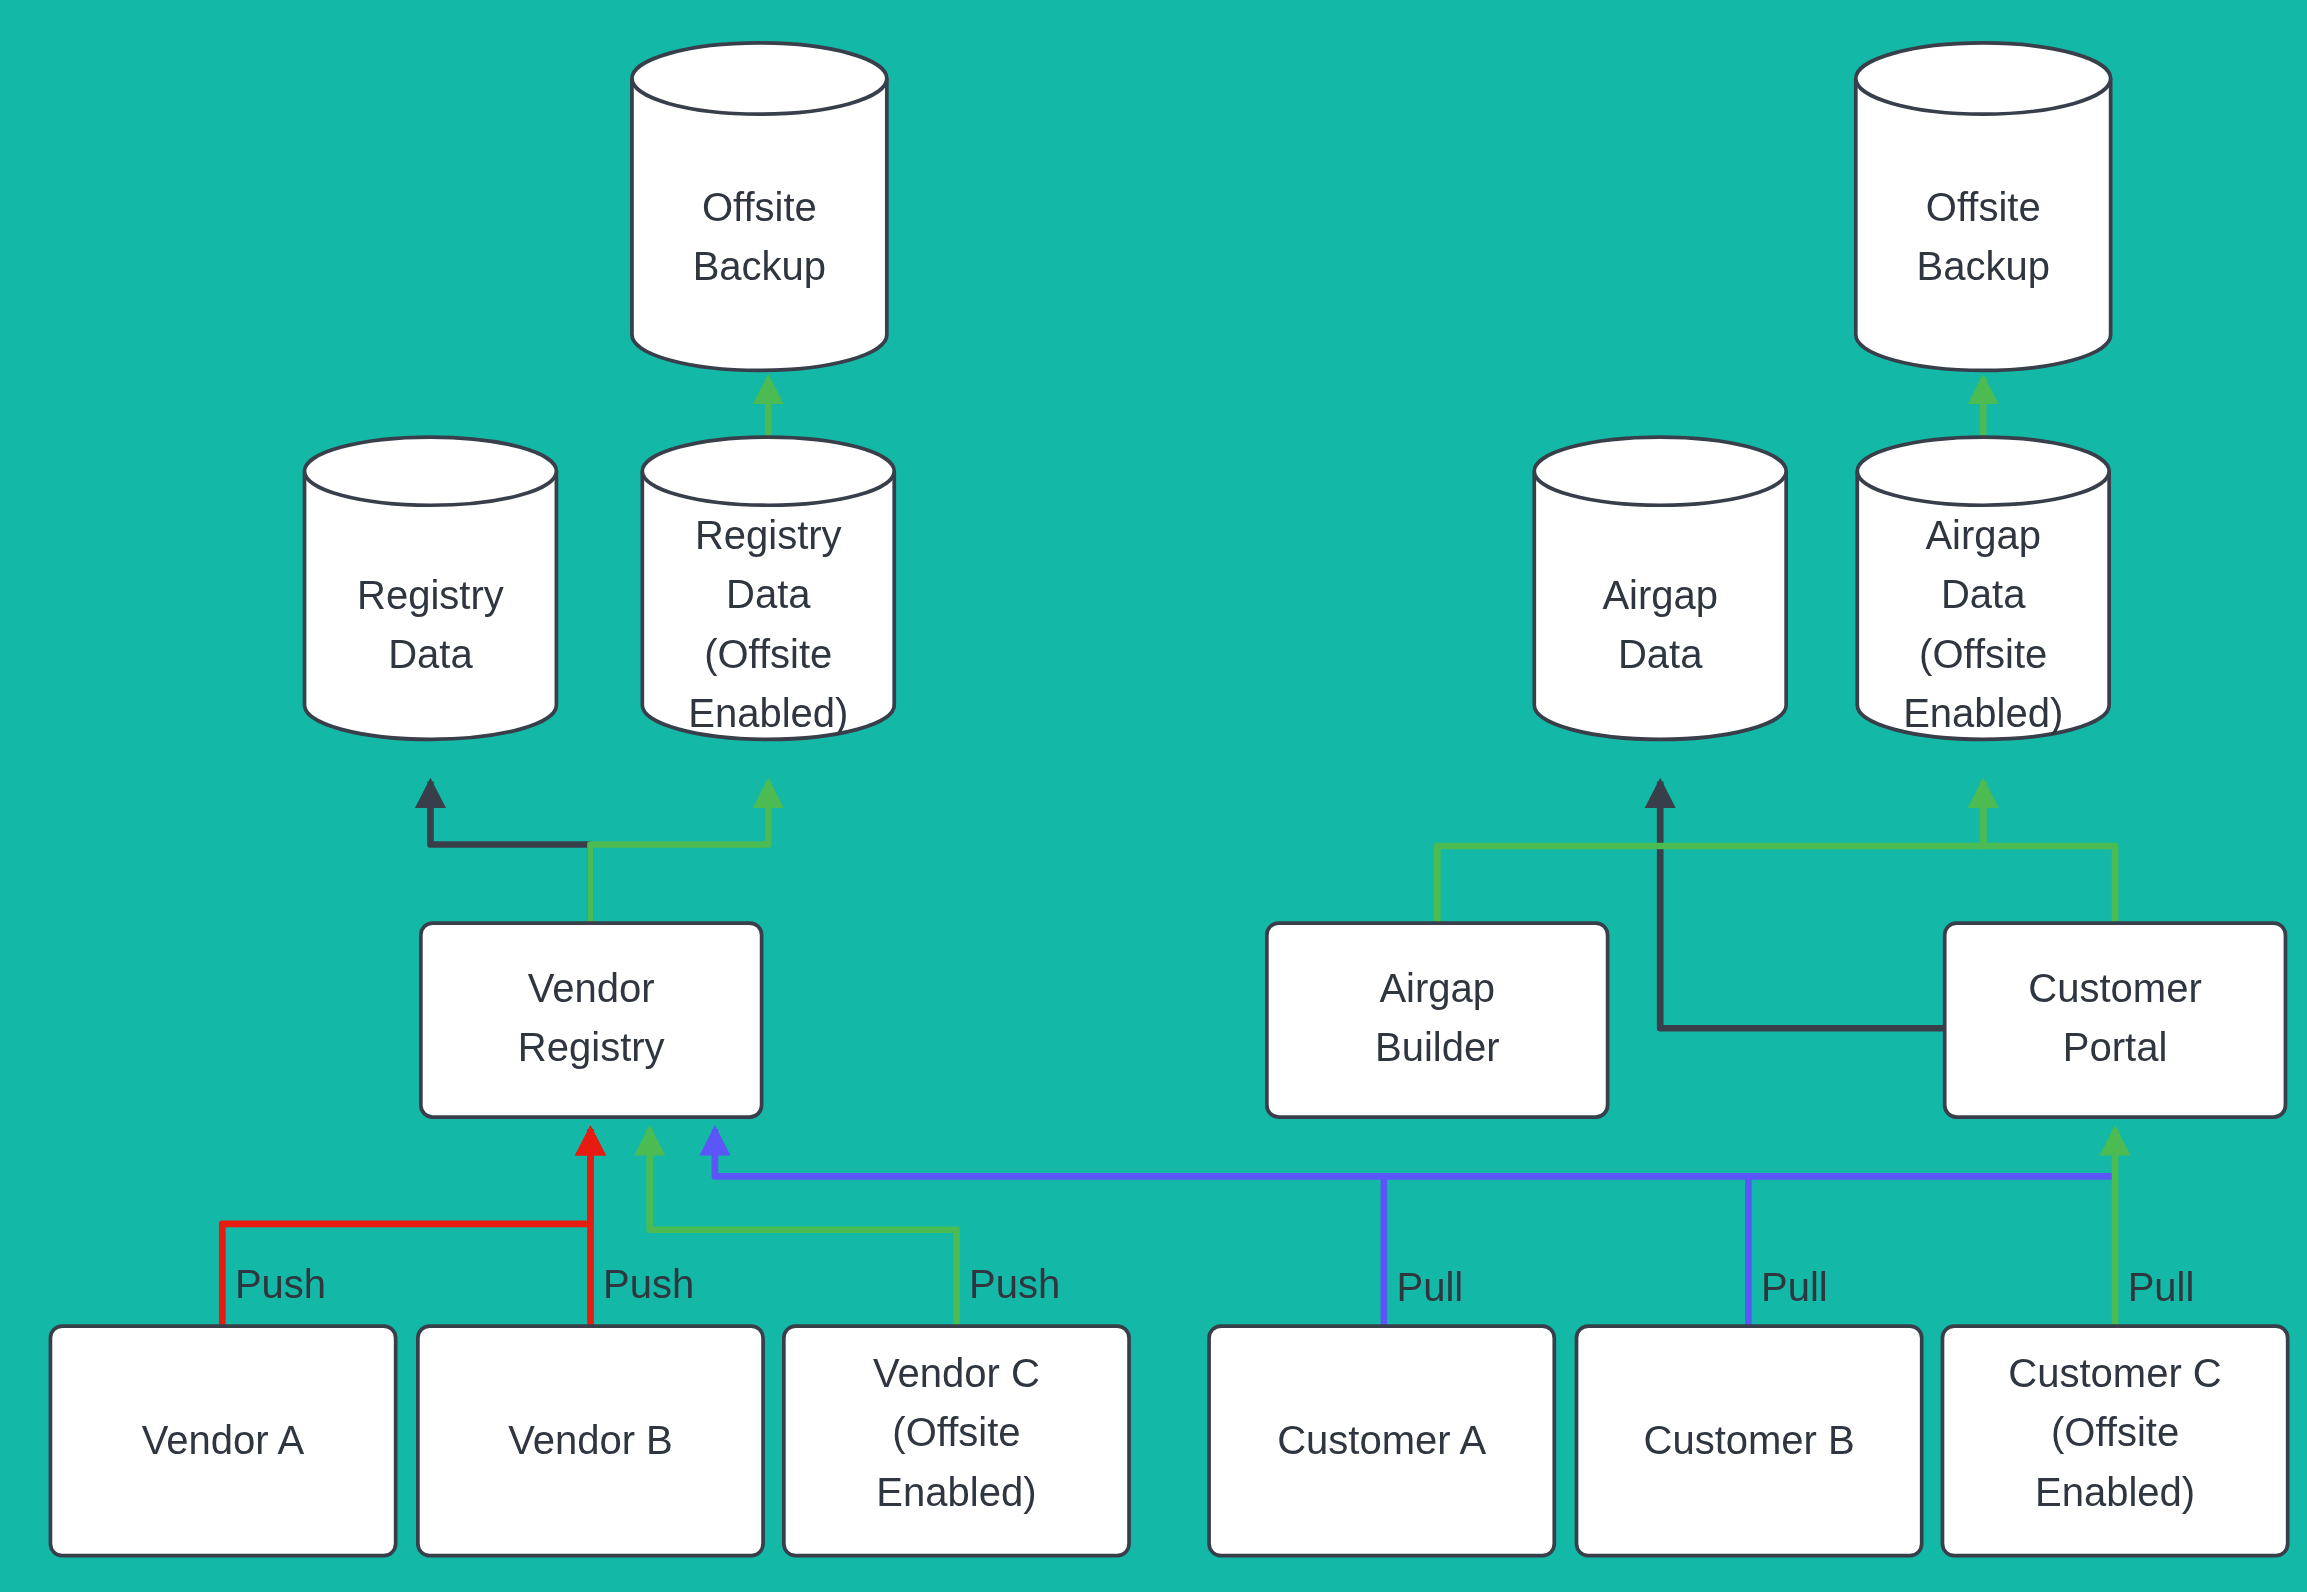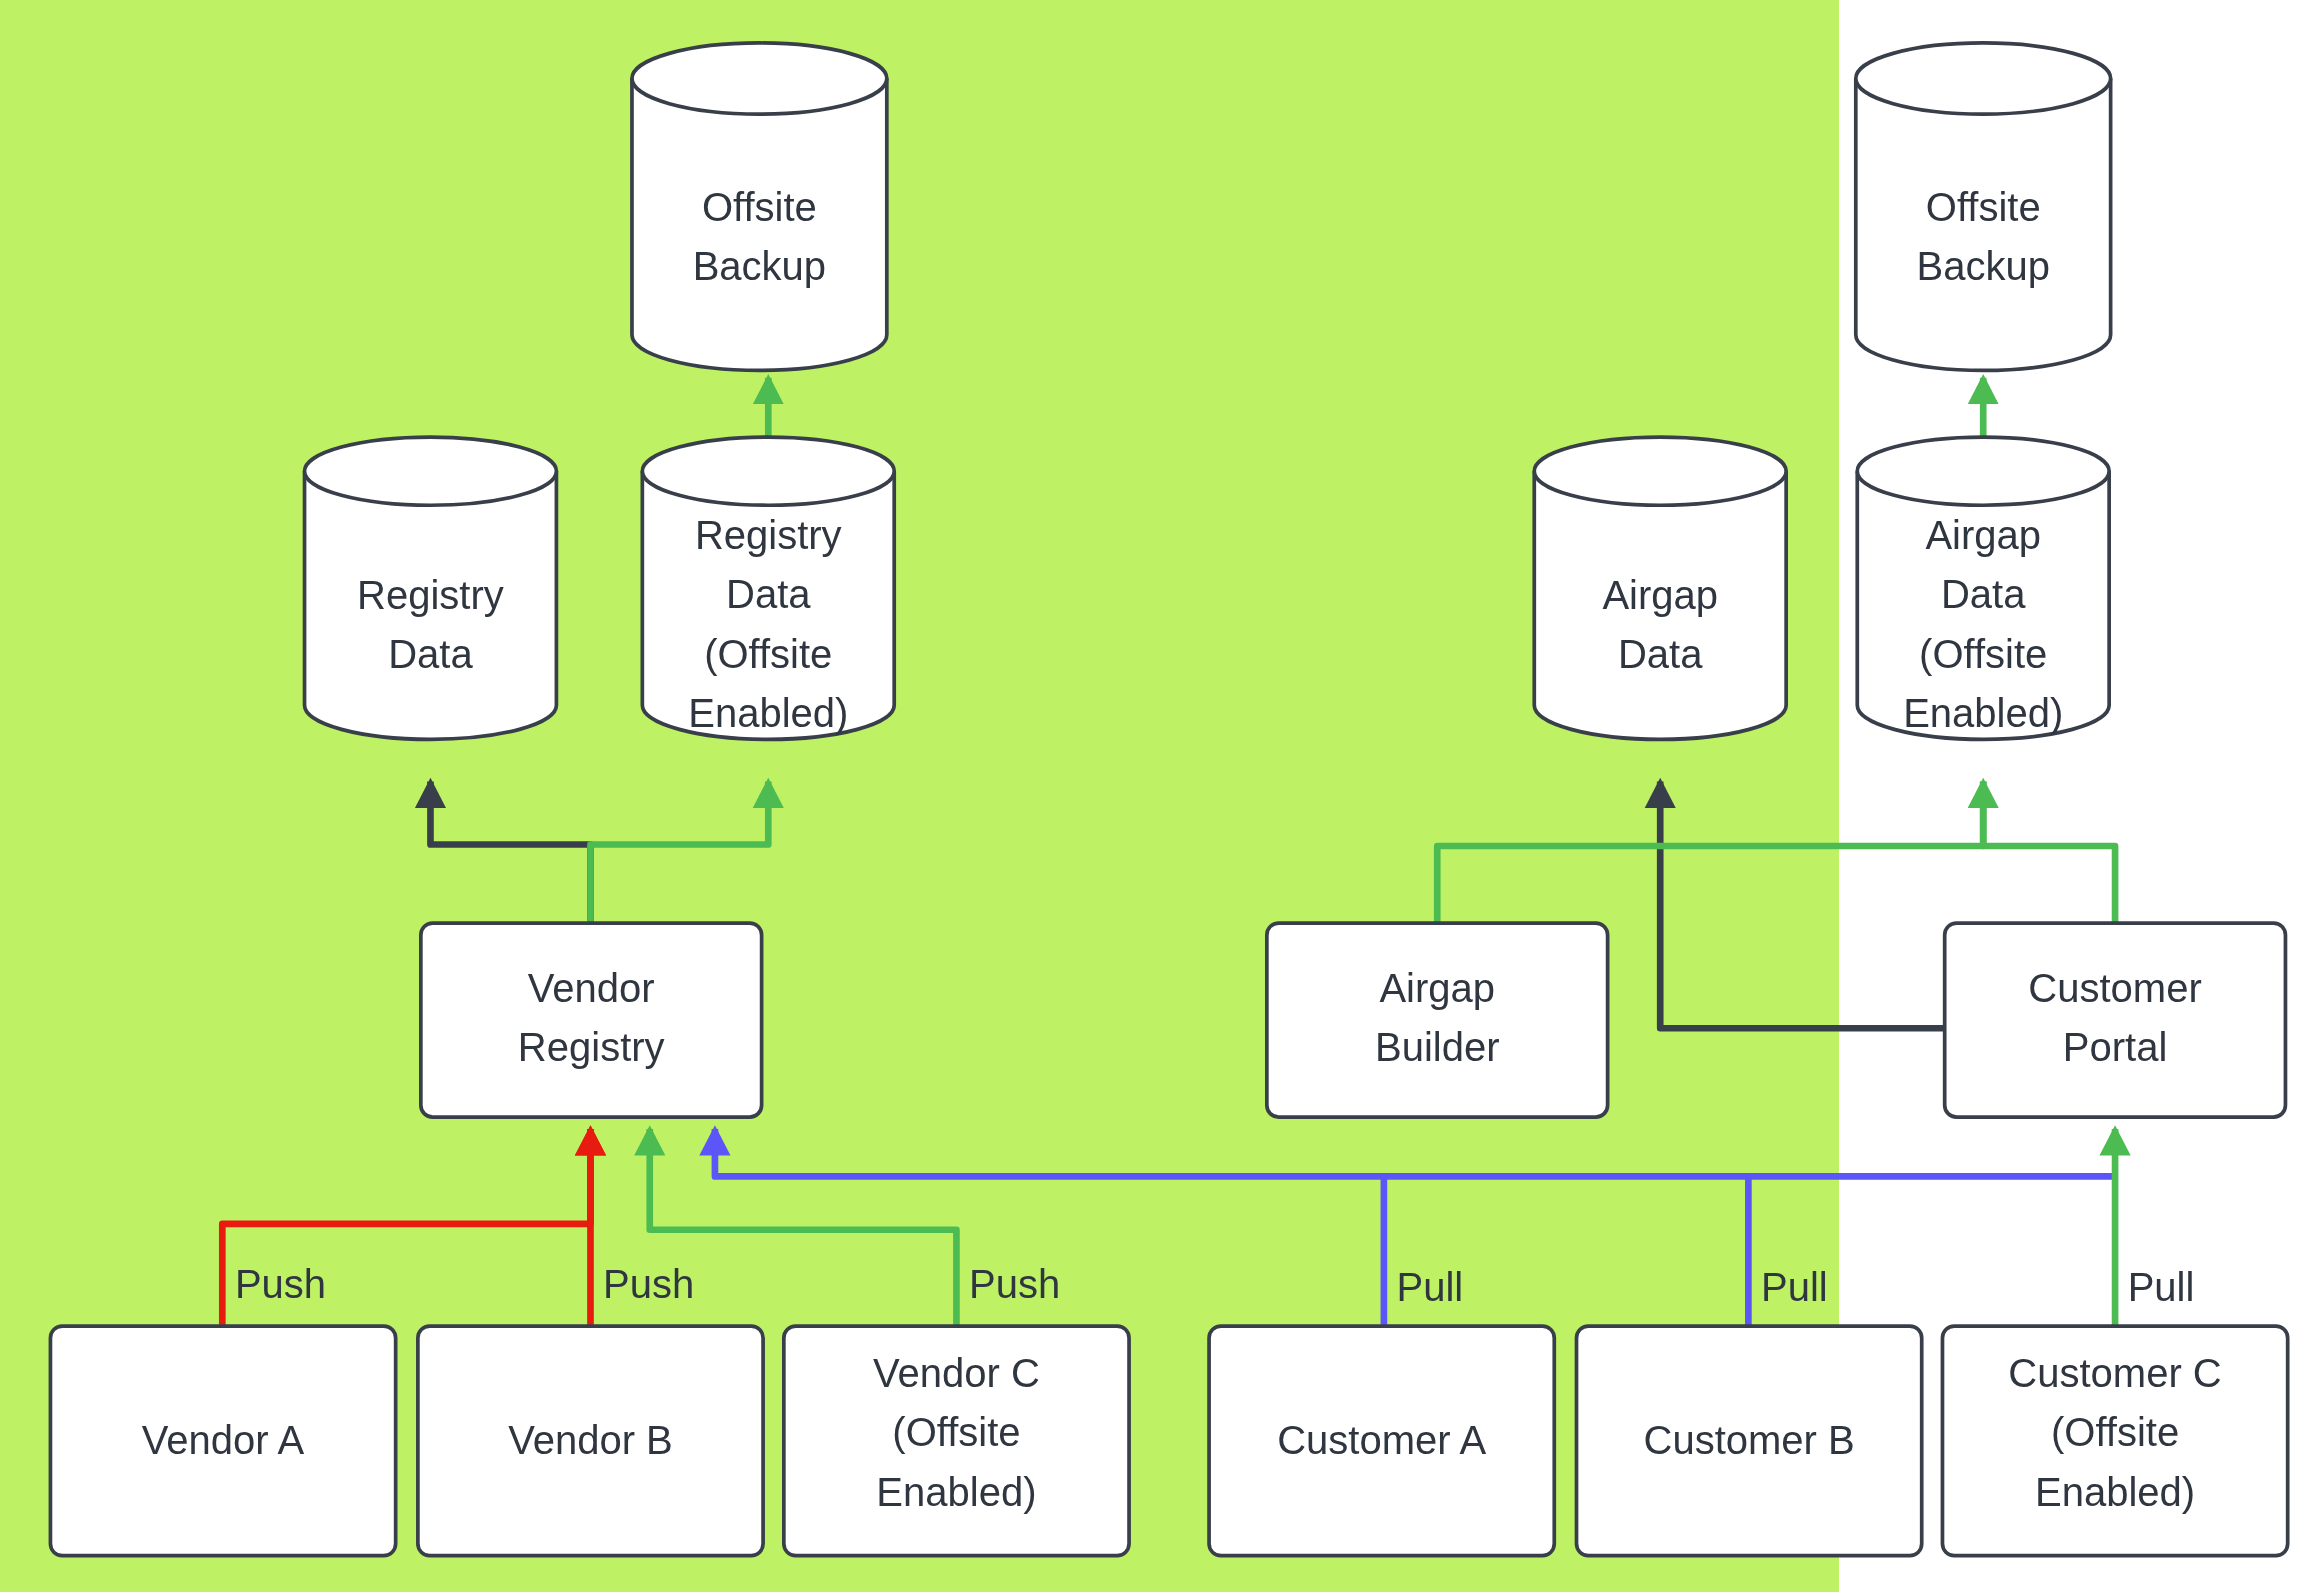--- a/index.html
+++ b/index.html
@@ -8,23 +8,23 @@
     background: #ffffff;
   }
   body {
     width: 2307px;
     height: 1592px;
     font-family: "Liberation Sans", sans-serif;
     overflow: hidden;
   }
   #diagram-root {
     position: relative;
-    width: 1839px;
+    width: 2307px;
     height: 1592px;
-    background: #bef264;
+    background: #14b8a6;
   }
   svg#diagram-canvas {
     position: absolute;
     top: 0;
     left: 0;
     width: 2307px;
     height: 1592px;
     display: block;
   }
   .node-shape {

